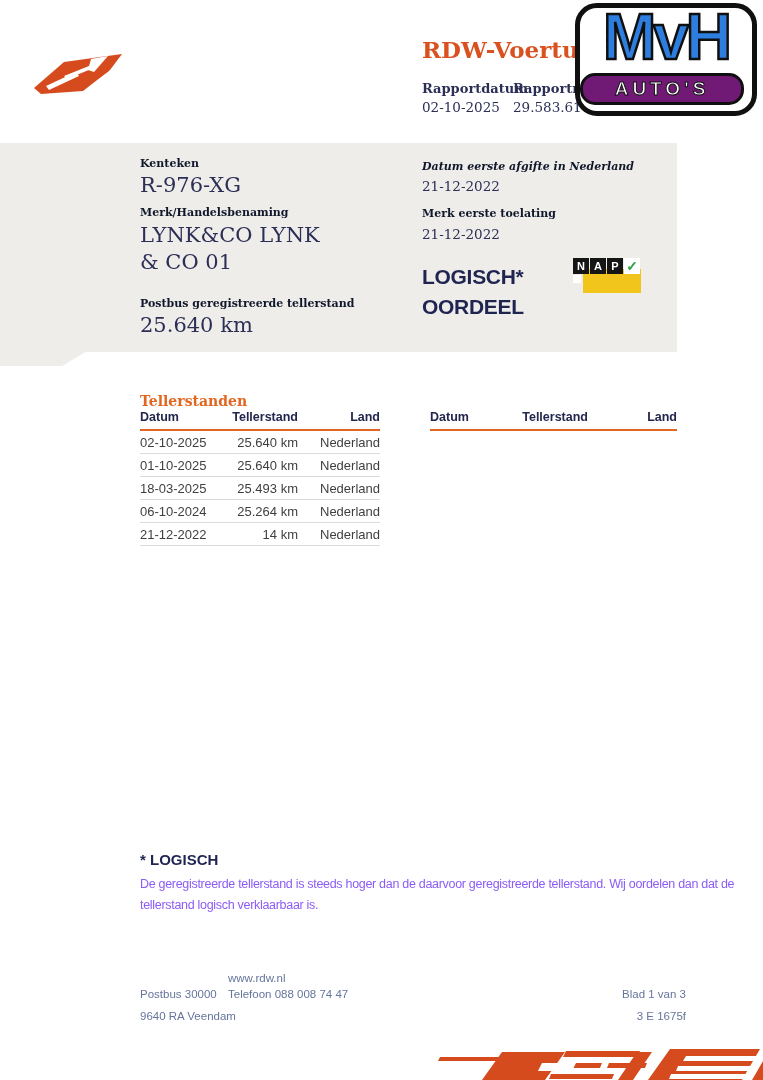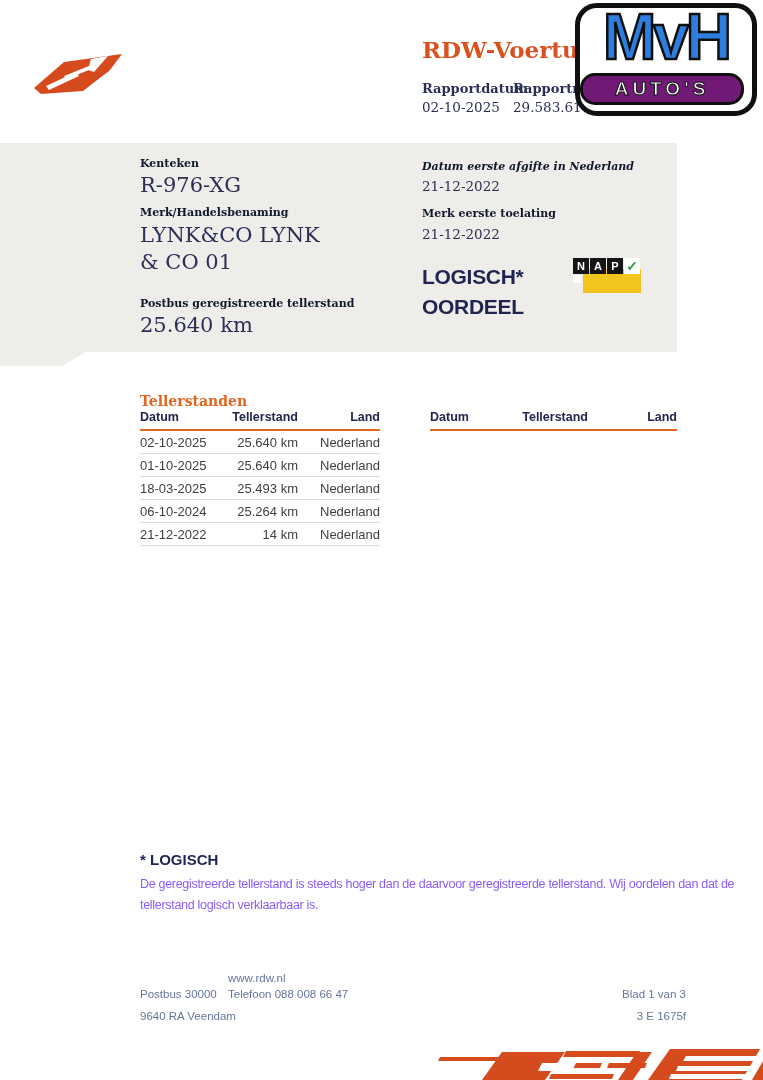--- a/index.html
+++ b/index.html
@@ -166,21 +166,21 @@
       <div class="c2">Tellerstand</div>
       <div class="c3">Land</div>
     </div>
   </div>
 
   <div class="abs fn-title">* LOGISCH</div>
   <div class="abs fn-text">De geregistreerde tellerstand is steeds hoger dan de daarvoor geregistreerde tellerstand. Wij oordelen dan dat de tellerstand logisch verklaarbaar is.</div>
 
   <div class="abs foot" style="left:140px;top:988px;">Postbus 30000</div>
   <div class="abs foot" style="left:140px;top:1010px;">9640 RA Veendam</div>
-  <div class="abs foot" style="left:228px;top:988px;">Telefoon 088 008 66 47</div>
+  <div class="abs foot" style="left:228px;top:988px;">Telefoon 088 008 74 47</div>
   <div class="abs foot" style="left:228px;top:972px;">www.rdw.nl</div>
   <div class="abs foot foot-r" style="right:77px;top:988px;margin-left:15px;">Blad 1 van 3</div>
   <div class="abs foot foot-r" style="right:77px;top:1010px;text-align:right;">3 E 1675f</div>
 
   <svg class="abs speed" width="763" height="45" viewBox="0 0 763 45">
     <g fill="#d54b1d">
       <polygon points="438,26 502,26 504,22 440,22"></polygon>
       <polygon points="482,45 545,45 565,17 502,17"></polygon>
       <polygon points="563,22 637,22 640,16 566,16"></polygon>
       <polygon points="556,33 600,33 602,28 558,28"></polygon>

